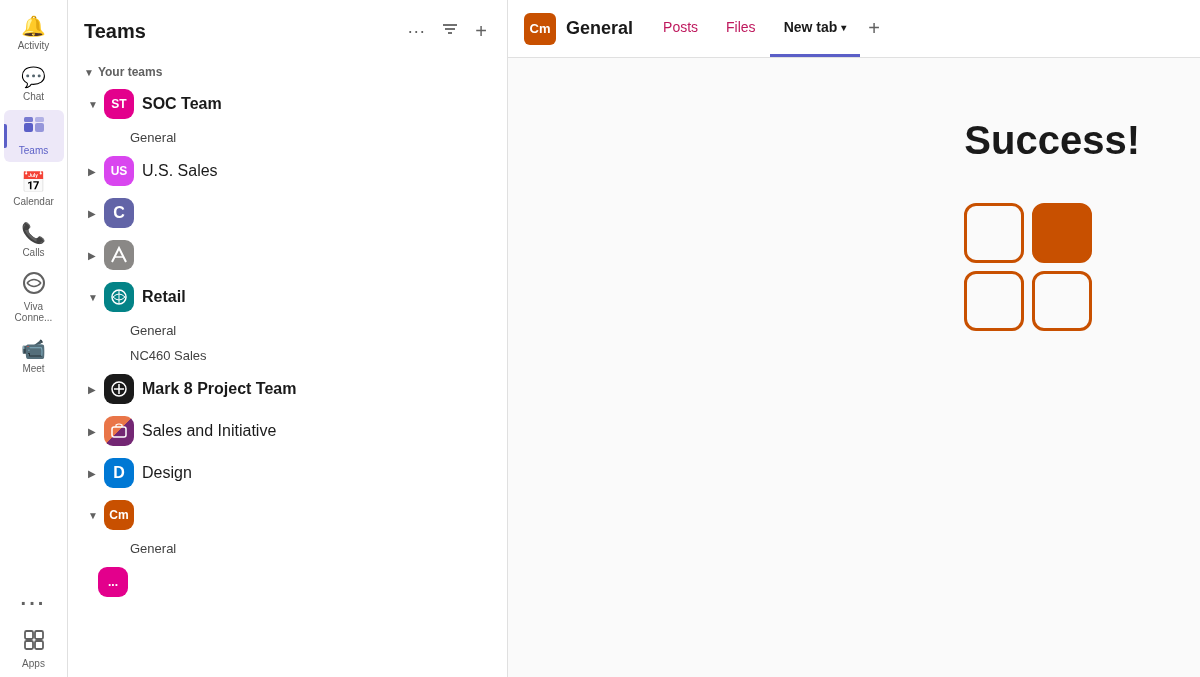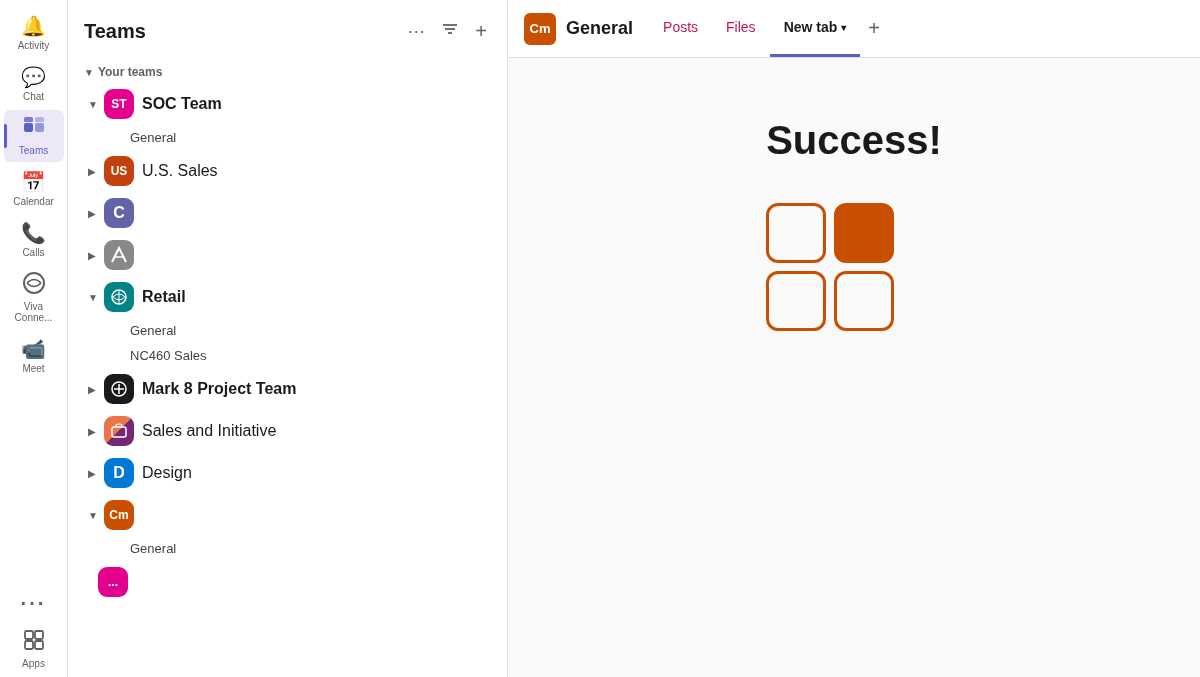--- a/index.html
+++ b/index.html
@@ -222,21 +222,21 @@
       padding: 0 8px;
       height: 100%;
     }
 
     
     .content-area {
       flex: 1;
       background: #fafafa;
       display: flex;
       align-items: flex-start;
-      justify-content: center;
+      justify-content: flex-end;
       padding: 60px 60px;
     }
     .success-container {
       display: flex;
       flex-direction: column;
       align-items: flex-start;
     }
     .success-title {
       font-size: 40px;
       font-weight: 700;
@@ -362,21 +362,21 @@
       <div class="team-avatar" style="background:#e3008c;">ST</div>
       <span class="team-name bold">SOC Team</span>
       <button class="team-more">···</button>
     </div>
     <div class="channel-item">
       <span class="channel-name">General</span>
     </div>
 
     <div class="team-item">
       <span class="team-chevron">▶</span>
-      <div class="team-avatar" style="background:#c2410c;">US</div>
+      <div class="team-avatar" style="background:#d946ef;">US</div>
       <span class="team-name">U.S. Sales</span>
       <button class="team-more">···</button>
     </div>
 
 
     <div class="team-item">
       <span class="team-chevron">▶</span>
       <div class="team-avatar" style="background:#6264a7; font-size:16px;">C</div>
       <button class="team-more">···</button>
     </div>

